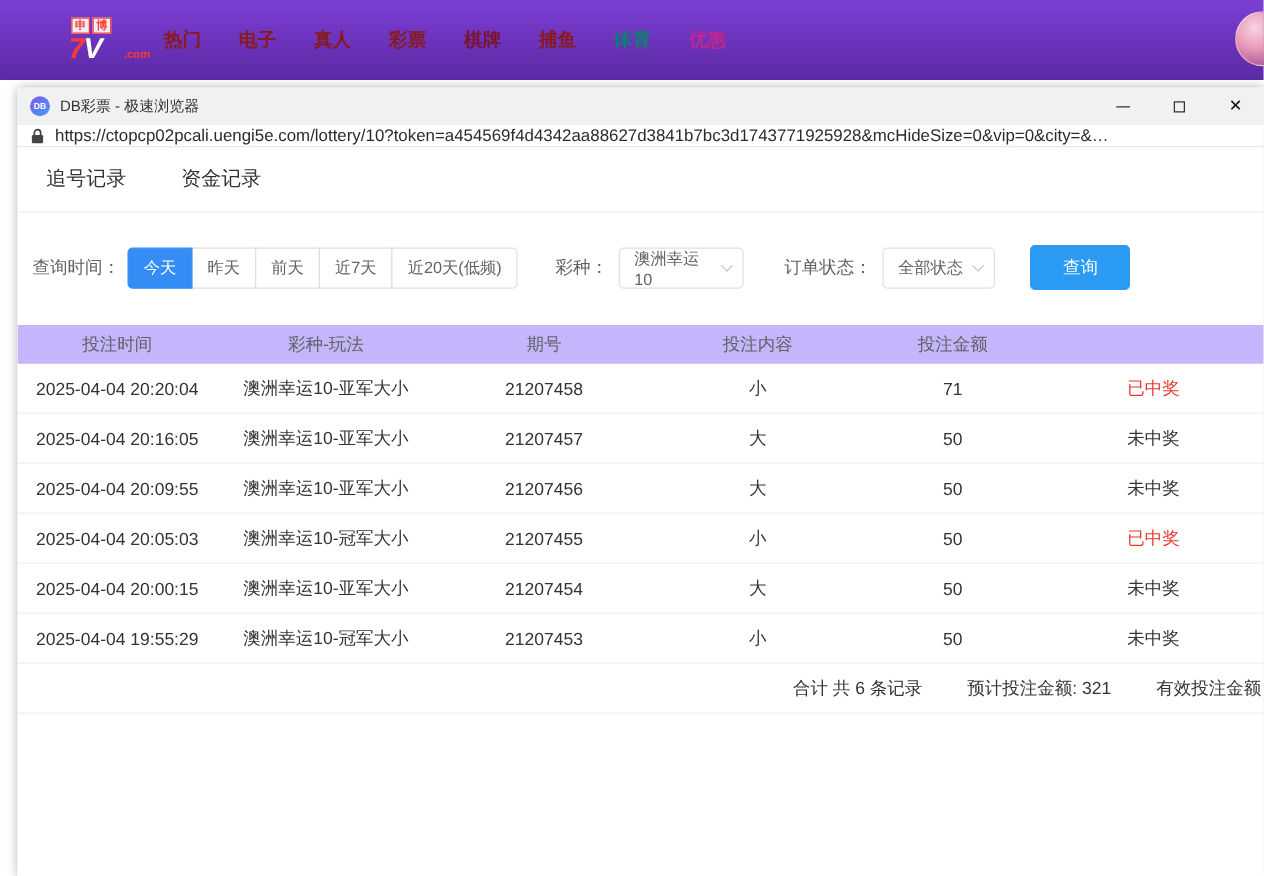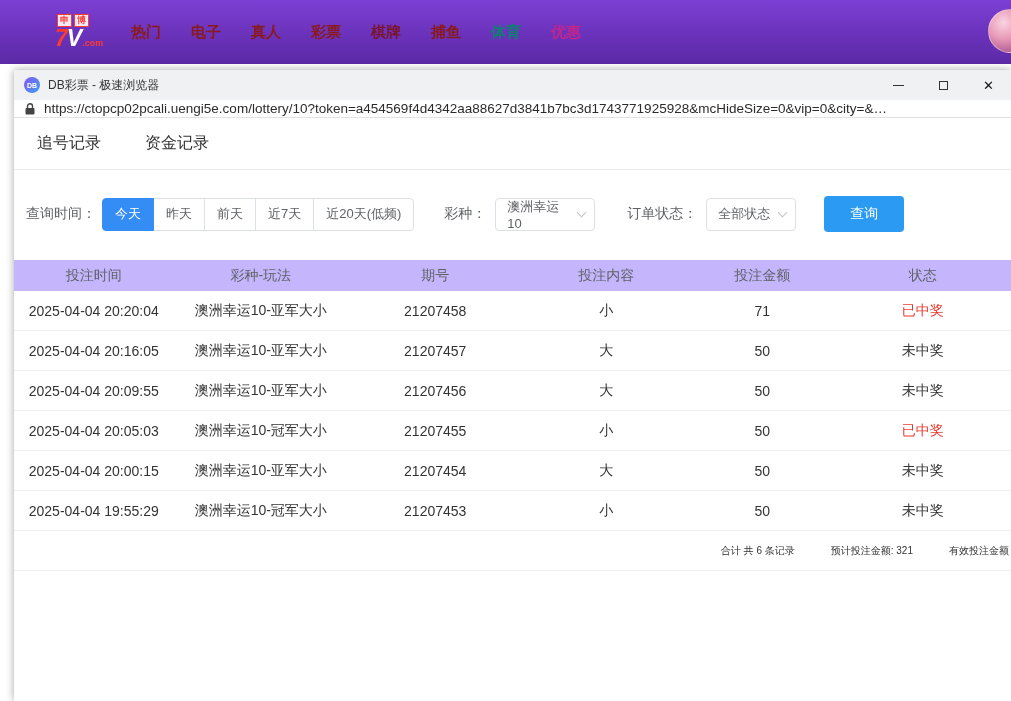--- a/index.html
+++ b/index.html
@@ -14,21 +14,21 @@
     height:64px; width:100%;
     background:linear-gradient(180deg,#7c3fd4 0%,#6a32ba 55%,#5c2aa6 100%);
     display:flex; align-items:center; position:relative;
   }
   .logo { margin-left:55px; width:62px; display:flex; flex-direction:column; align-items:flex-start; line-height:1; cursor:pointer; }
   .logo-top { display:flex; gap:2px; margin-left:2px; }
   .logo-top span { font-size:9px; font-weight:700; color:#ff3b30; border:1px solid #ff3b30; padding:1px 2px; background:rgba(255,255,255,.9); }
   .logo-main { font-size:23px; font-weight:800; font-style:italic; letter-spacing:-1px; display:flex; align-items:baseline; }
   .logo-seven { color:#ff3b30; }
   .logo-vee { color:#ffffff; }
-  .logo-com { color:#ff3b30; font-size:9px; font-weight:700; font-style:normal; margin-left:1px; letter-spacing:0;text-align:center; }
+  .logo-com { color:#ff3b30; font-size:9px; font-weight:700; font-style:normal; margin-left:18px; letter-spacing:0;text-align:center; }
   .nav { display:flex; gap:30px; margin-left:14px; }
   .nav-item { font-size:15px; font-weight:700; width:30px; text-align:center; cursor:pointer; white-space:nowrap; }
   .avatar {
     position:absolute; left:988px; top:9px; width:44px; height:44px; border-radius:50%;
     background:radial-gradient(circle at 35% 30%,#f9d4e0 0%,#e89ab8 40%,#b45f96 75%,#7e3f74 100%);
     border:1px solid rgba(255,255,255,.4); cursor:pointer;
   }
 
   
   .window {
@@ -91,21 +91,21 @@
   .table { margin-top:28px; flex:none; }
   .thead { display:flex; height:31px; background:#c4b5fd; align-items:center; }
   .th { font-size:14px; color:#606266; text-align:center; }
   .tr { display:flex; height:40px; align-items:center; border-bottom:1px solid #f0f0f0; }
   .td { font-size:14px; color:#333; text-align:center; }
   .c1 { width:16%; } .c2 { width:17.5%; } .c3 { width:17.5%; }
   .c4 { width:16.8%; } .c5 { width:14.5%; } .c6 { width:17.7%; }
 
   .summary-row {
     display:flex; justify-content:flex-end; align-items:center; gap:36px;
-    height:40px; border-bottom:1px solid #f0f0f0; font-size:10px; color:#333;
+    height:40px; border-bottom:1px solid #f0f0f0; font-size:14px; color:#333;
     white-space:nowrap; overflow:hidden; padding-right:2px;
   }
 </style>
 </head>
 <body>
 
 <div class="topbar">
   <div class="logo">
     <div class="logo-top">
       <span>申</span>
@@ -187,21 +187,20 @@
       <button class="search-btn">查询</button>
     </div>
 
     <div class="table">
       <div class="thead">
         <div class="th c1">投注时间</div>
         <div class="th c2">彩种-玩法</div>
         <div class="th c3">期号</div>
         <div class="th c4">投注内容</div>
         <div class="th c5">投注金额</div>
-        <div class="th c6">状态</div>
       </div>
 
       <div class="tr">
         <div class="td c1">2025-04-04 20:20:04</div>
         <div class="td c2">澳洲幸运10-亚军大小</div>
         <div class="td c3">21207458</div>
         <div class="td c4">小</div>
         <div class="td c5">71</div>
         <div class="td c6 status" style="color: rgb(230, 57, 46);">已中奖</div>
       </div>

